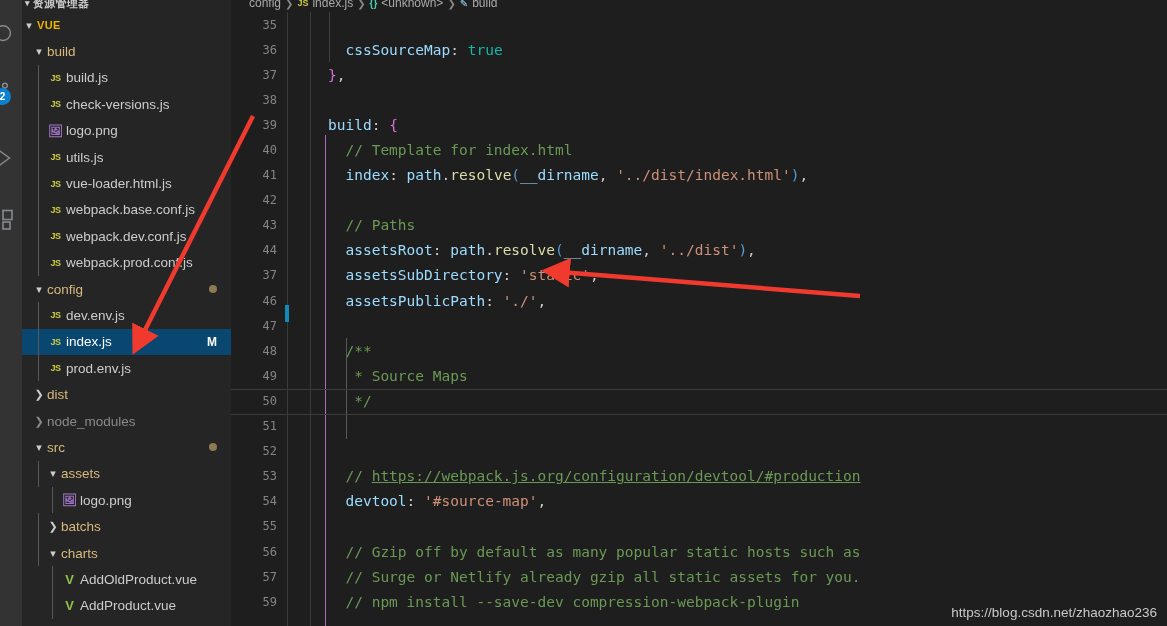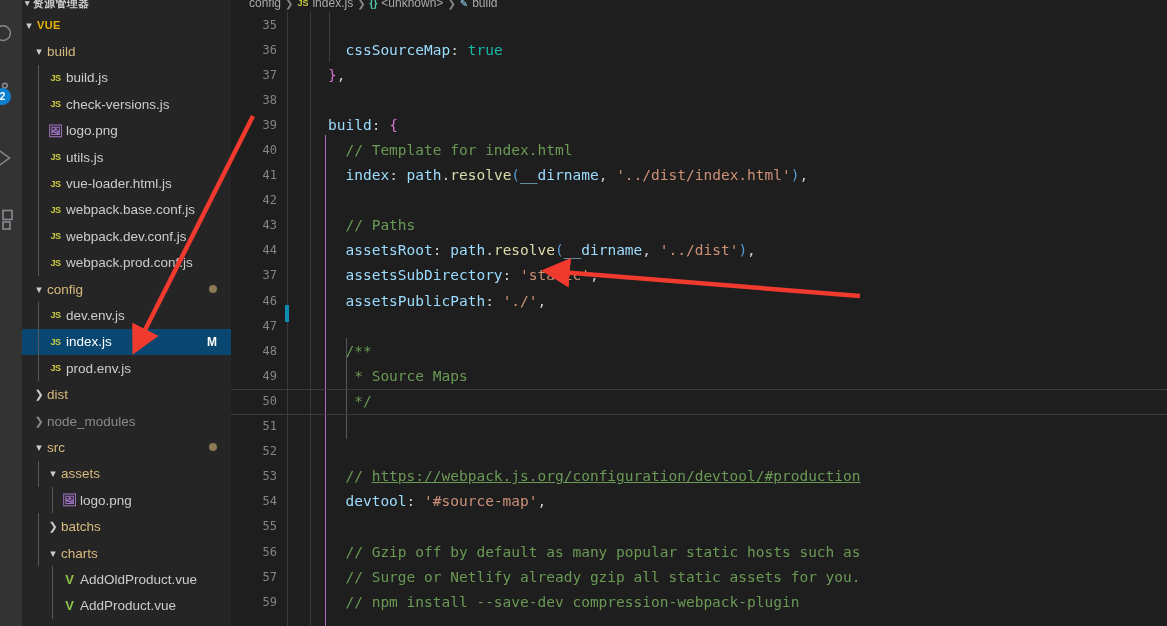--- a/index.html
+++ b/index.html
@@ -372,13 +372,14 @@
       <marker id="ah" markerWidth="7" markerHeight="7" refX="2.2" refY="3.5" orient="auto" markerUnits="strokeWidth">
         <path d="M0,0.2 L0,6.8 L6.4,3.5 z" fill="#f03a2e"></path>
       </marker>
     </defs>
     <g id="arrows">
         <line x1="253" y1="116" x2="141" y2="338" stroke="#f03a2e" stroke-width="4.5" marker-end="url(#ah)"></line>
         <line x1="860" y1="296" x2="560" y2="272" stroke="#f03a2e" stroke-width="4.5" marker-end="url(#ah)"></line>
       </g>
   </svg>
 
+  <div class="watermark">https://blog.csdn.net/zhaozhao236</div>
 </div>
 
 </body></html>

